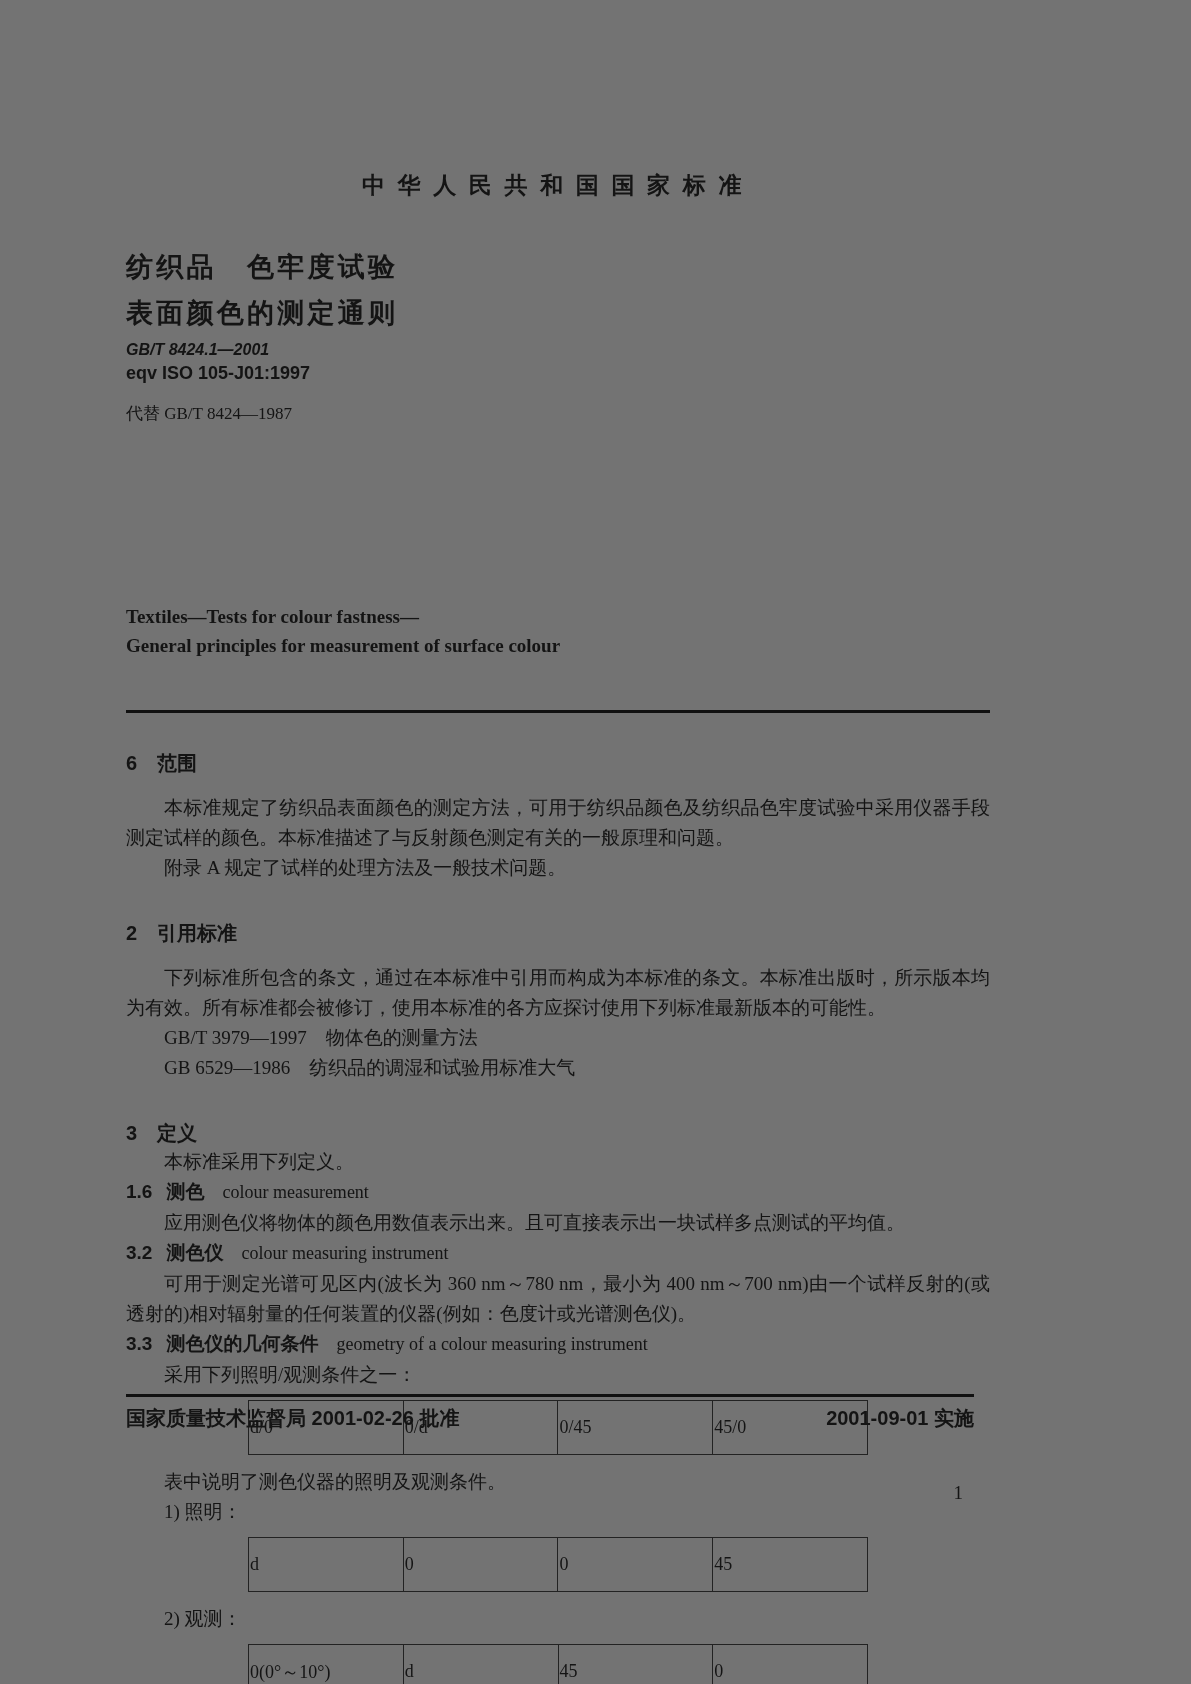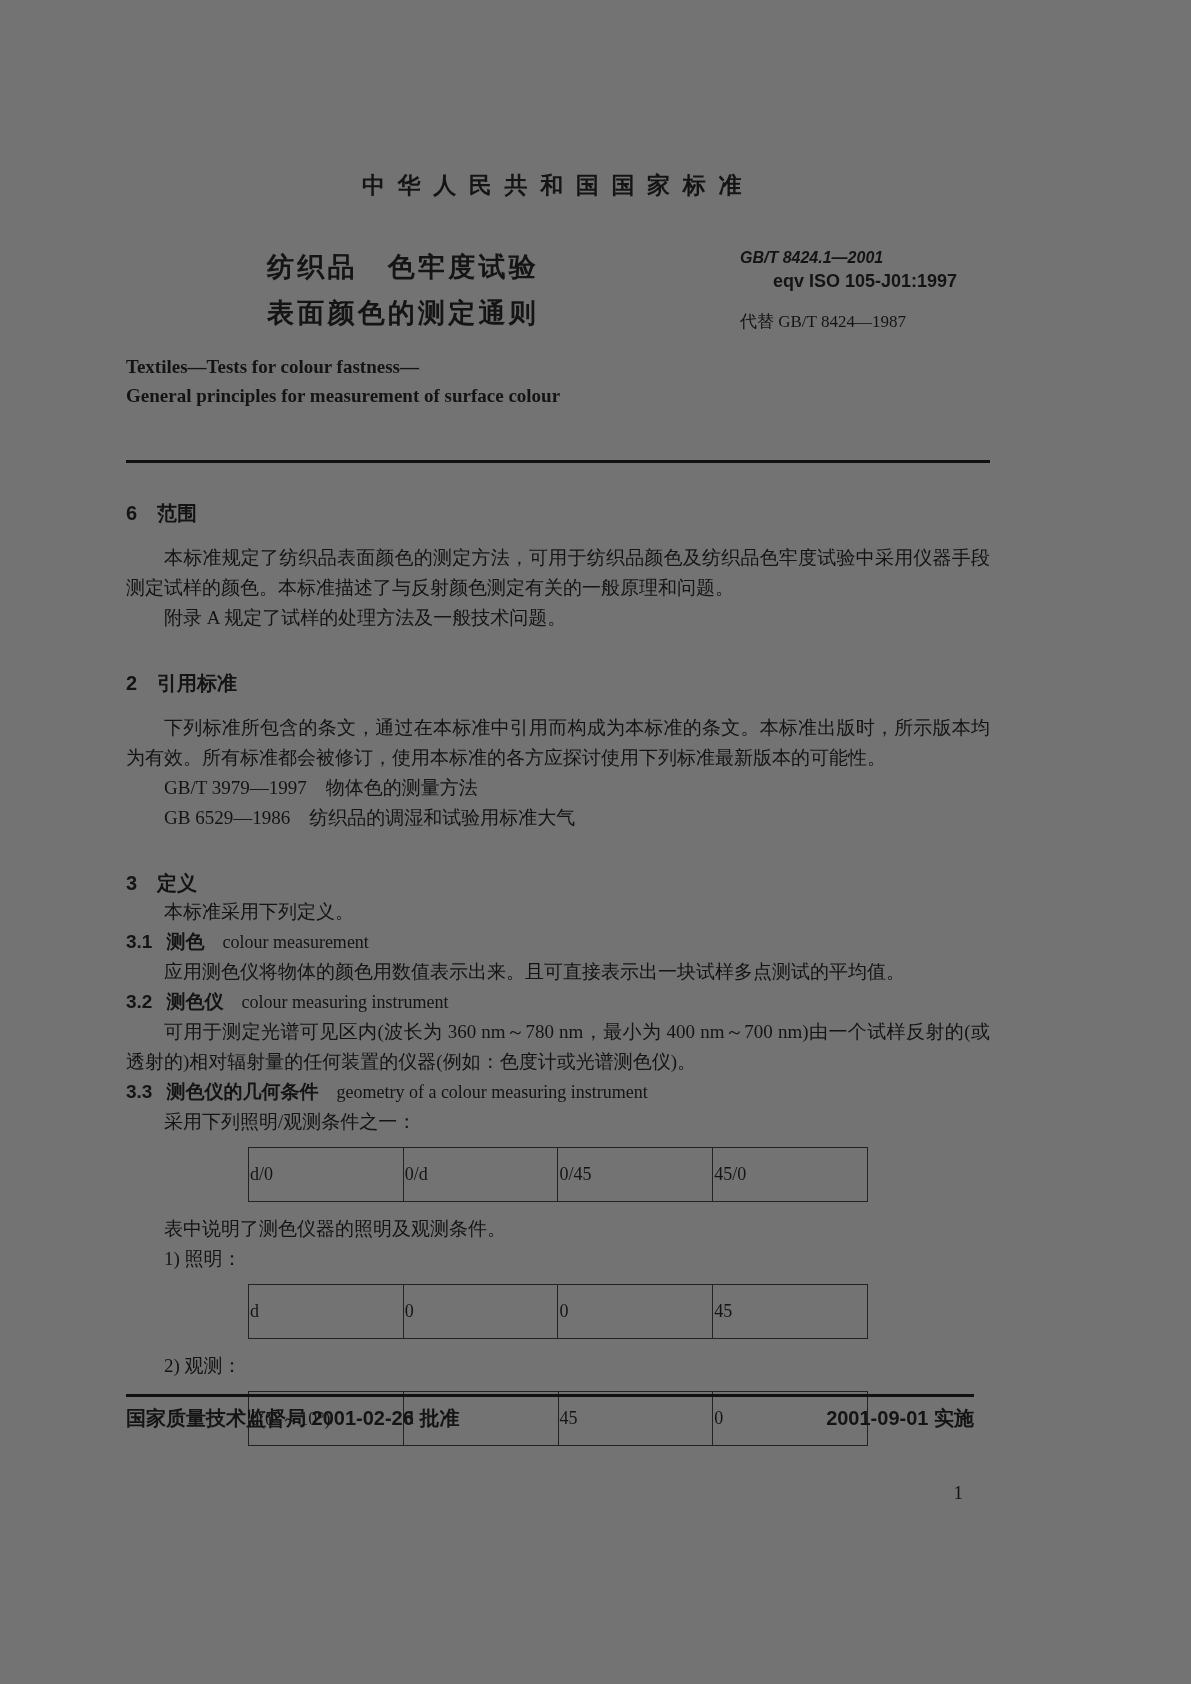--- a/index.html
+++ b/index.html
@@ -20,20 +20,21 @@
     font-family: "Liberation Sans", "DejaVu Sans", sans-serif;
     font-weight: bold;
     font-size: 23px;
     letter-spacing: 0.55em;
     line-height: 30px;
   }
   .title-row {
     margin-top: 44px;
     display: flex;
     align-items: flex-start;
+    flex-direction: column;
   }
   .title-block {
     flex: 1 1 auto;
     text-align: center;
     padding-right: 60px;
   }
   .title-cn {
     font-family: "Liberation Sans", "DejaVu Sans", sans-serif;
     font-weight: bold;
     font-size: 27px;
@@ -100,21 +101,21 @@
   .def-head {
     font-size: 19px;
     line-height: 30px;
   }
   .def-num {
     font-family: "Liberation Sans", "DejaVu Sans", sans-serif;
     font-weight: bold;
     margin-right: 14px;
   }
   .def-term {
-    font-family: Liberation Serif, serif;
+    font-family: Liberation Mono, monospace;
     font-weight: bold;
     margin-right: 18px;
     text-align: center;
   }
   .def-en { font-size: 18px; }
   .cond-table {
     margin: 10px 0 0 122px;
     border-collapse: collapse;
     width: 620px;
   }
@@ -182,21 +183,21 @@
 
   <div class="sec-heading">2　引用标准</div>
   <div class="para">下列标准所包含的条文，通过在本标准中引用而构成为本标准的条文。本标准出版时，所示版本均为有效。所有标准都会被修订，使用本标准的各方应探讨使用下列标准最新版本的可能性。</div>
   <div class="ref-line">GB/T 3979—1997　物体色的测量方法</div>
   <div class="ref-line">GB 6529—1986　纺织品的调湿和试验用标准大气</div>
 
   <div class="sec-heading">3　定义</div>
   <div class="para tight" style="margin-top:0">本标准采用下列定义。</div>
 
   <div class="def-head">
-    <span class="def-num">3.1</span><span class="def-term">测色</span><span class="def-en">colour measurement</span>
+    <span class="def-num">1.6</span><span class="def-term">测色</span><span class="def-en">colour measurement</span>
   </div>
   <div class="para tight">应用测色仪将物体的颜色用数值表示出来。且可直接表示出一块试样多点测试的平均值。</div>
 
   <div class="def-head">
     <span class="def-num">3.2</span><span class="def-term">测色仪</span><span class="def-en">colour measuring instrument</span>
   </div>
   <div class="para tight">可用于测定光谱可见区内(波长为 360 nm～780 nm，最小为 400 nm～700 nm)由一个试样反射的(或透射的)相对辐射量的任何装置的仪器(例如：色度计或光谱测色仪)。</div>
 
   <div class="def-head">
     <span class="def-num">3.3</span><span class="def-term">测色仪的几何条件</span><span class="def-en">geometry of a colour measuring instrument</span>

